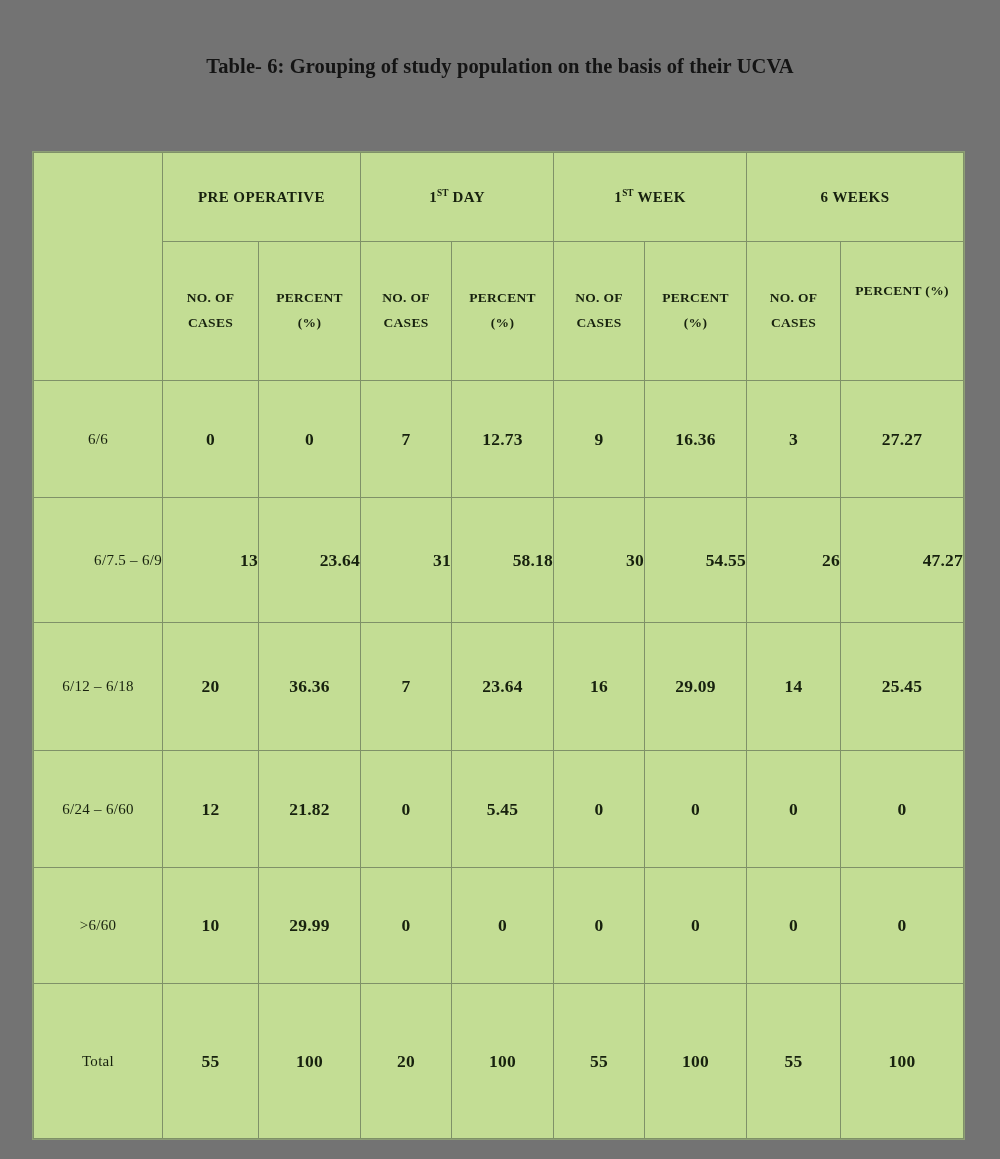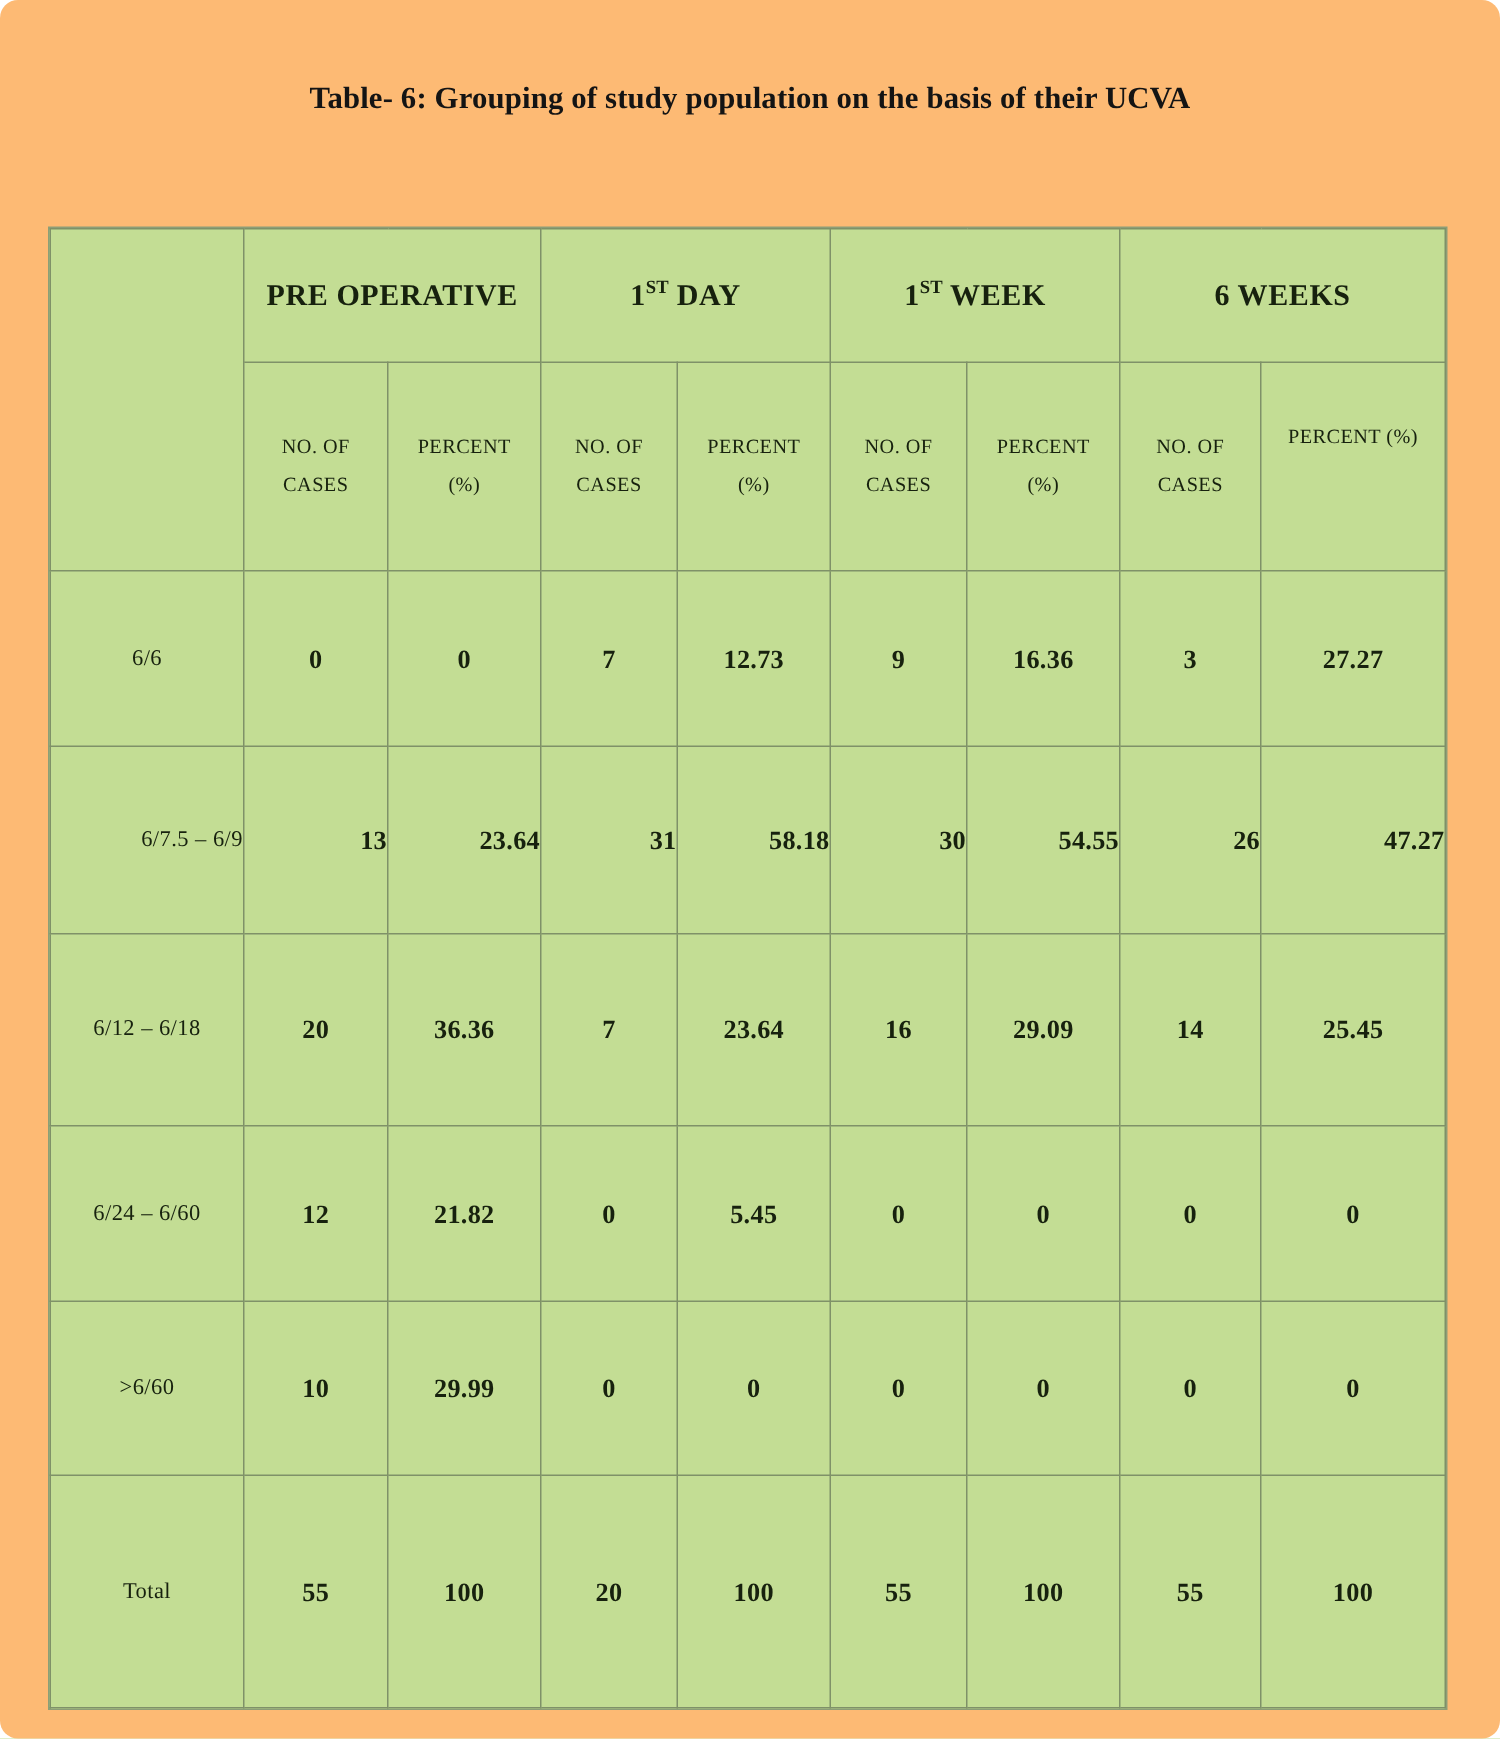--- a/index.html
+++ b/index.html
@@ -13,22 +13,21 @@
     background: #ffffff;
     font-family: "Liberation Serif", "DejaVu Serif", serif;
     color: #1b1b1b;
     position: relative;
     overflow: hidden;
   }
 
   #page {
     position: absolute;
     inset: 0;
-    background: #fdba74;
-    border-radius: 12px;
+    background: #737373;
   }
 
   
   #table-title {
     position: absolute;
     left: 0;
     top: 55px;
     width: 1000px;
     text-align: center;
     font-family: "Liberation Serif", "DejaVu Serif", serif;
@@ -64,33 +63,33 @@
     text-align: center;
     vertical-align: middle;
     padding: 0;
     font-family: "Liberation Serif", "DejaVu Serif", serif;
     color: #17210e;
   }
 
   
   tr.group-row th {
     height: 88px;
-    font-size: 20px;
+    font-size: 15px;
     font-weight: bold;
     letter-spacing: 0.4px;
   }
   tr.group-row th.corner-blank {
     background: #c3dd94;
   }
 
   
   tr.sub-row th {
     height: 98px;
     font-size: 13.5px;
-    font-weight: normal;
+    font-weight: bold;
     letter-spacing: 0.3px;
     line-height: 1.85;
   }
   tr.sub-row th.sub-wide {
     vertical-align: middle;
   }
   tr.sub-row th.sub-oneline {
     vertical-align: top;
     padding-top: 40px;
     line-height: 1.4;

